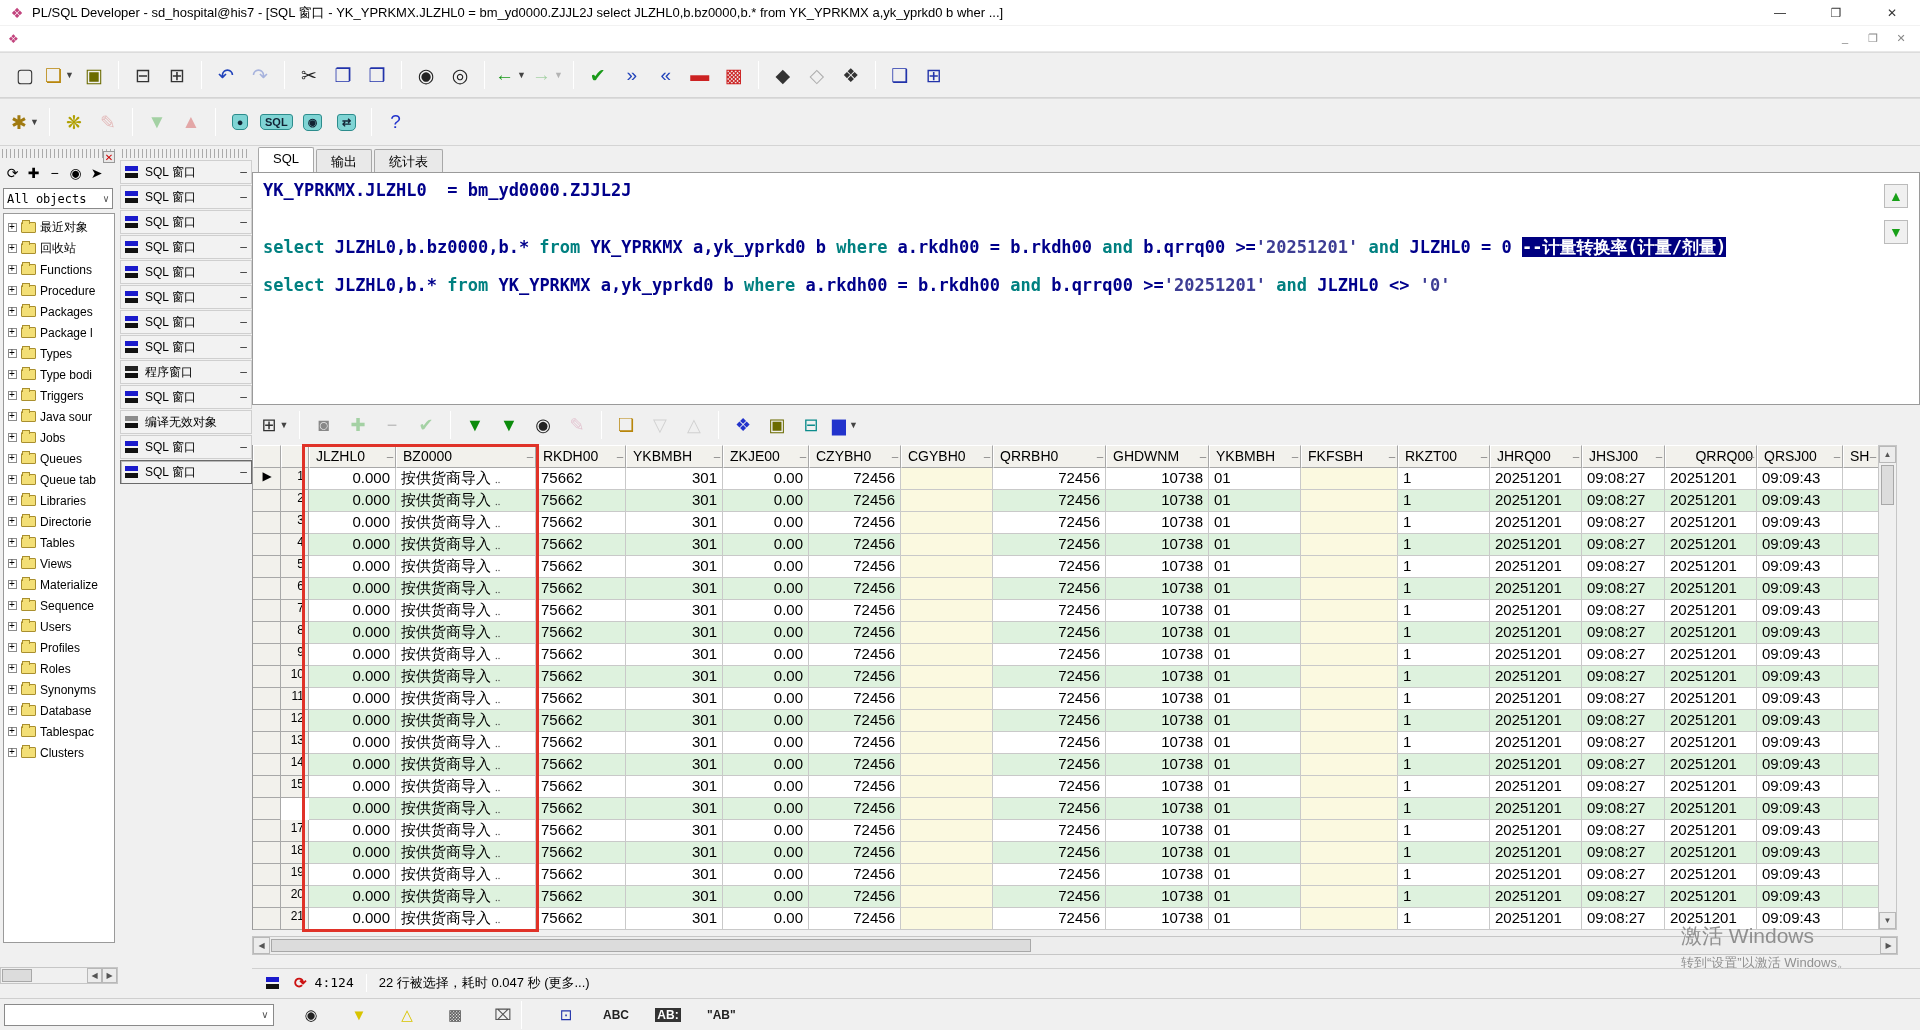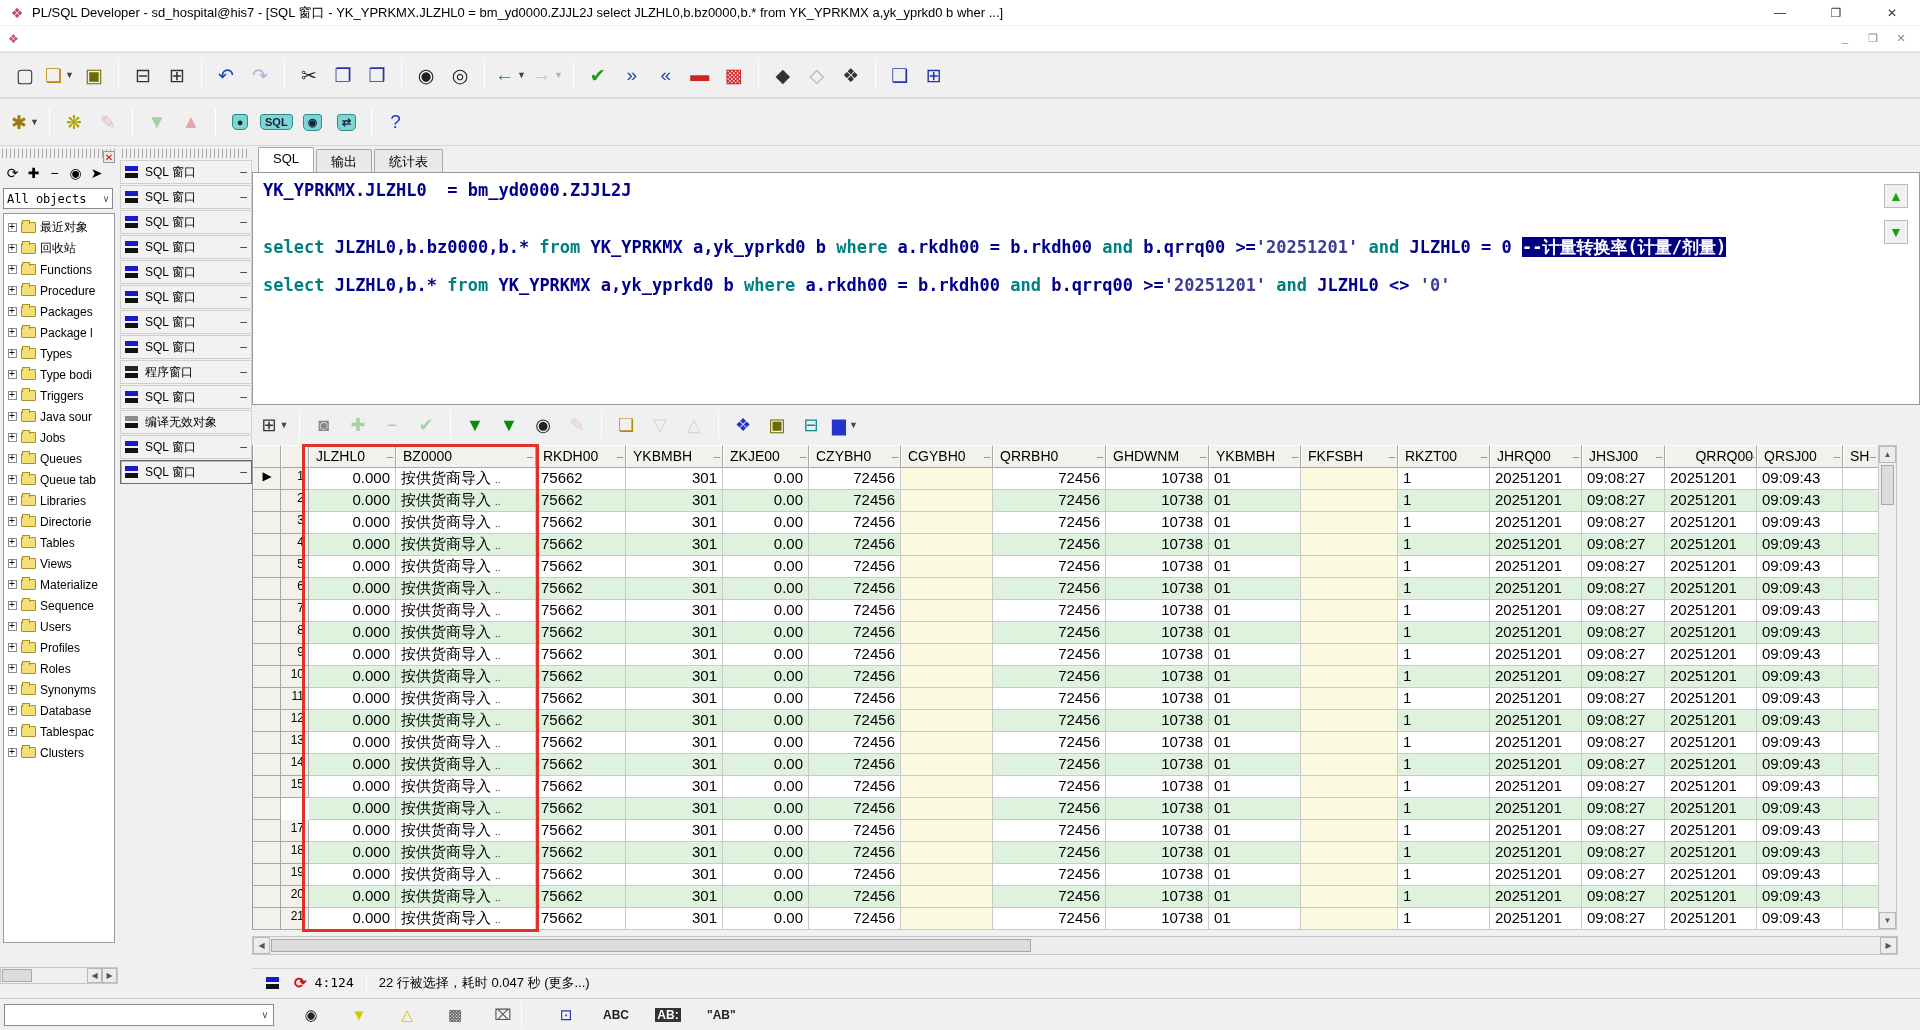--- a/index.html
+++ b/index.html
@@ -1091,20 +1091,24 @@
   <div id="grid-hscroll">
     <span class="scr-btn">◀</span>
     <div id="hthumb"></div>
     <div class="right">
         <span class="scr-btn">▶</span>
       </div>
   </div>
 
   <div id="red-box"></div>
 
+  <div id="watermark">
+    <div id="wm1">激活 Windows</div>
+    <div id="wm2">转到“设置”以激活 Windows。</div>
+  </div>
 </div>
 
 <div id="statusbar">
   <span id="status-winicon" class="win-ico">
       <i class="b1"></i>
       <i class="b2"></i>
     </span>
   <span id="status-refresh">⟳</span>
   <span id="status-pos">4:124</span>
   <span class="status-sep"></span>

